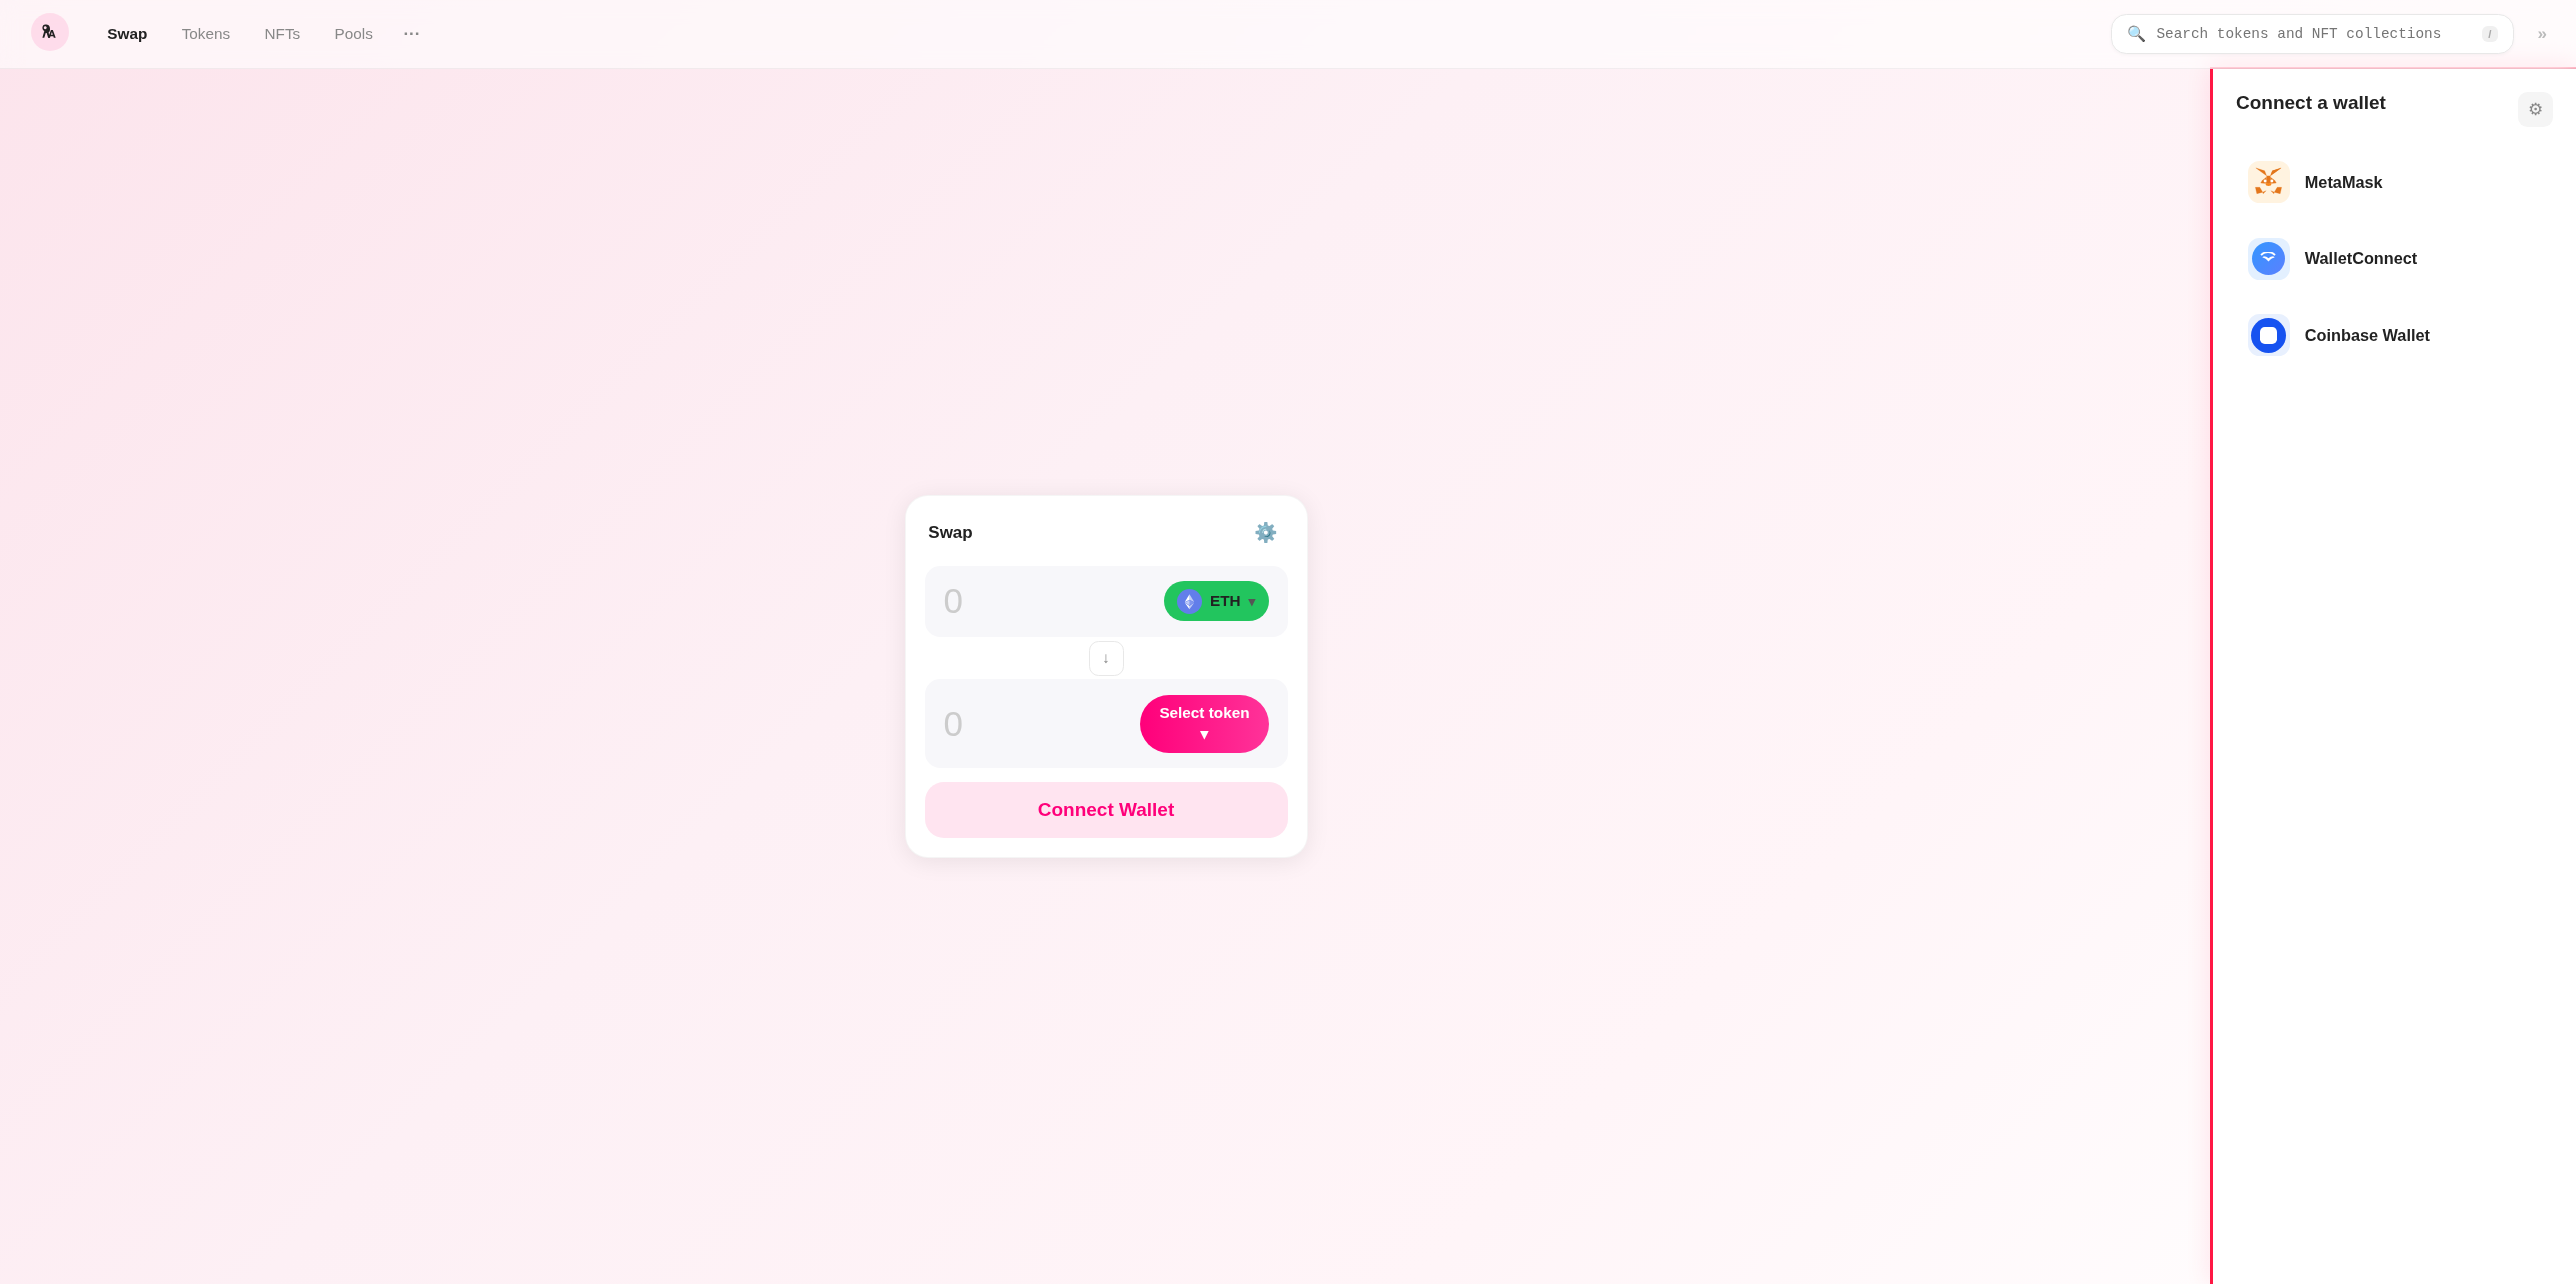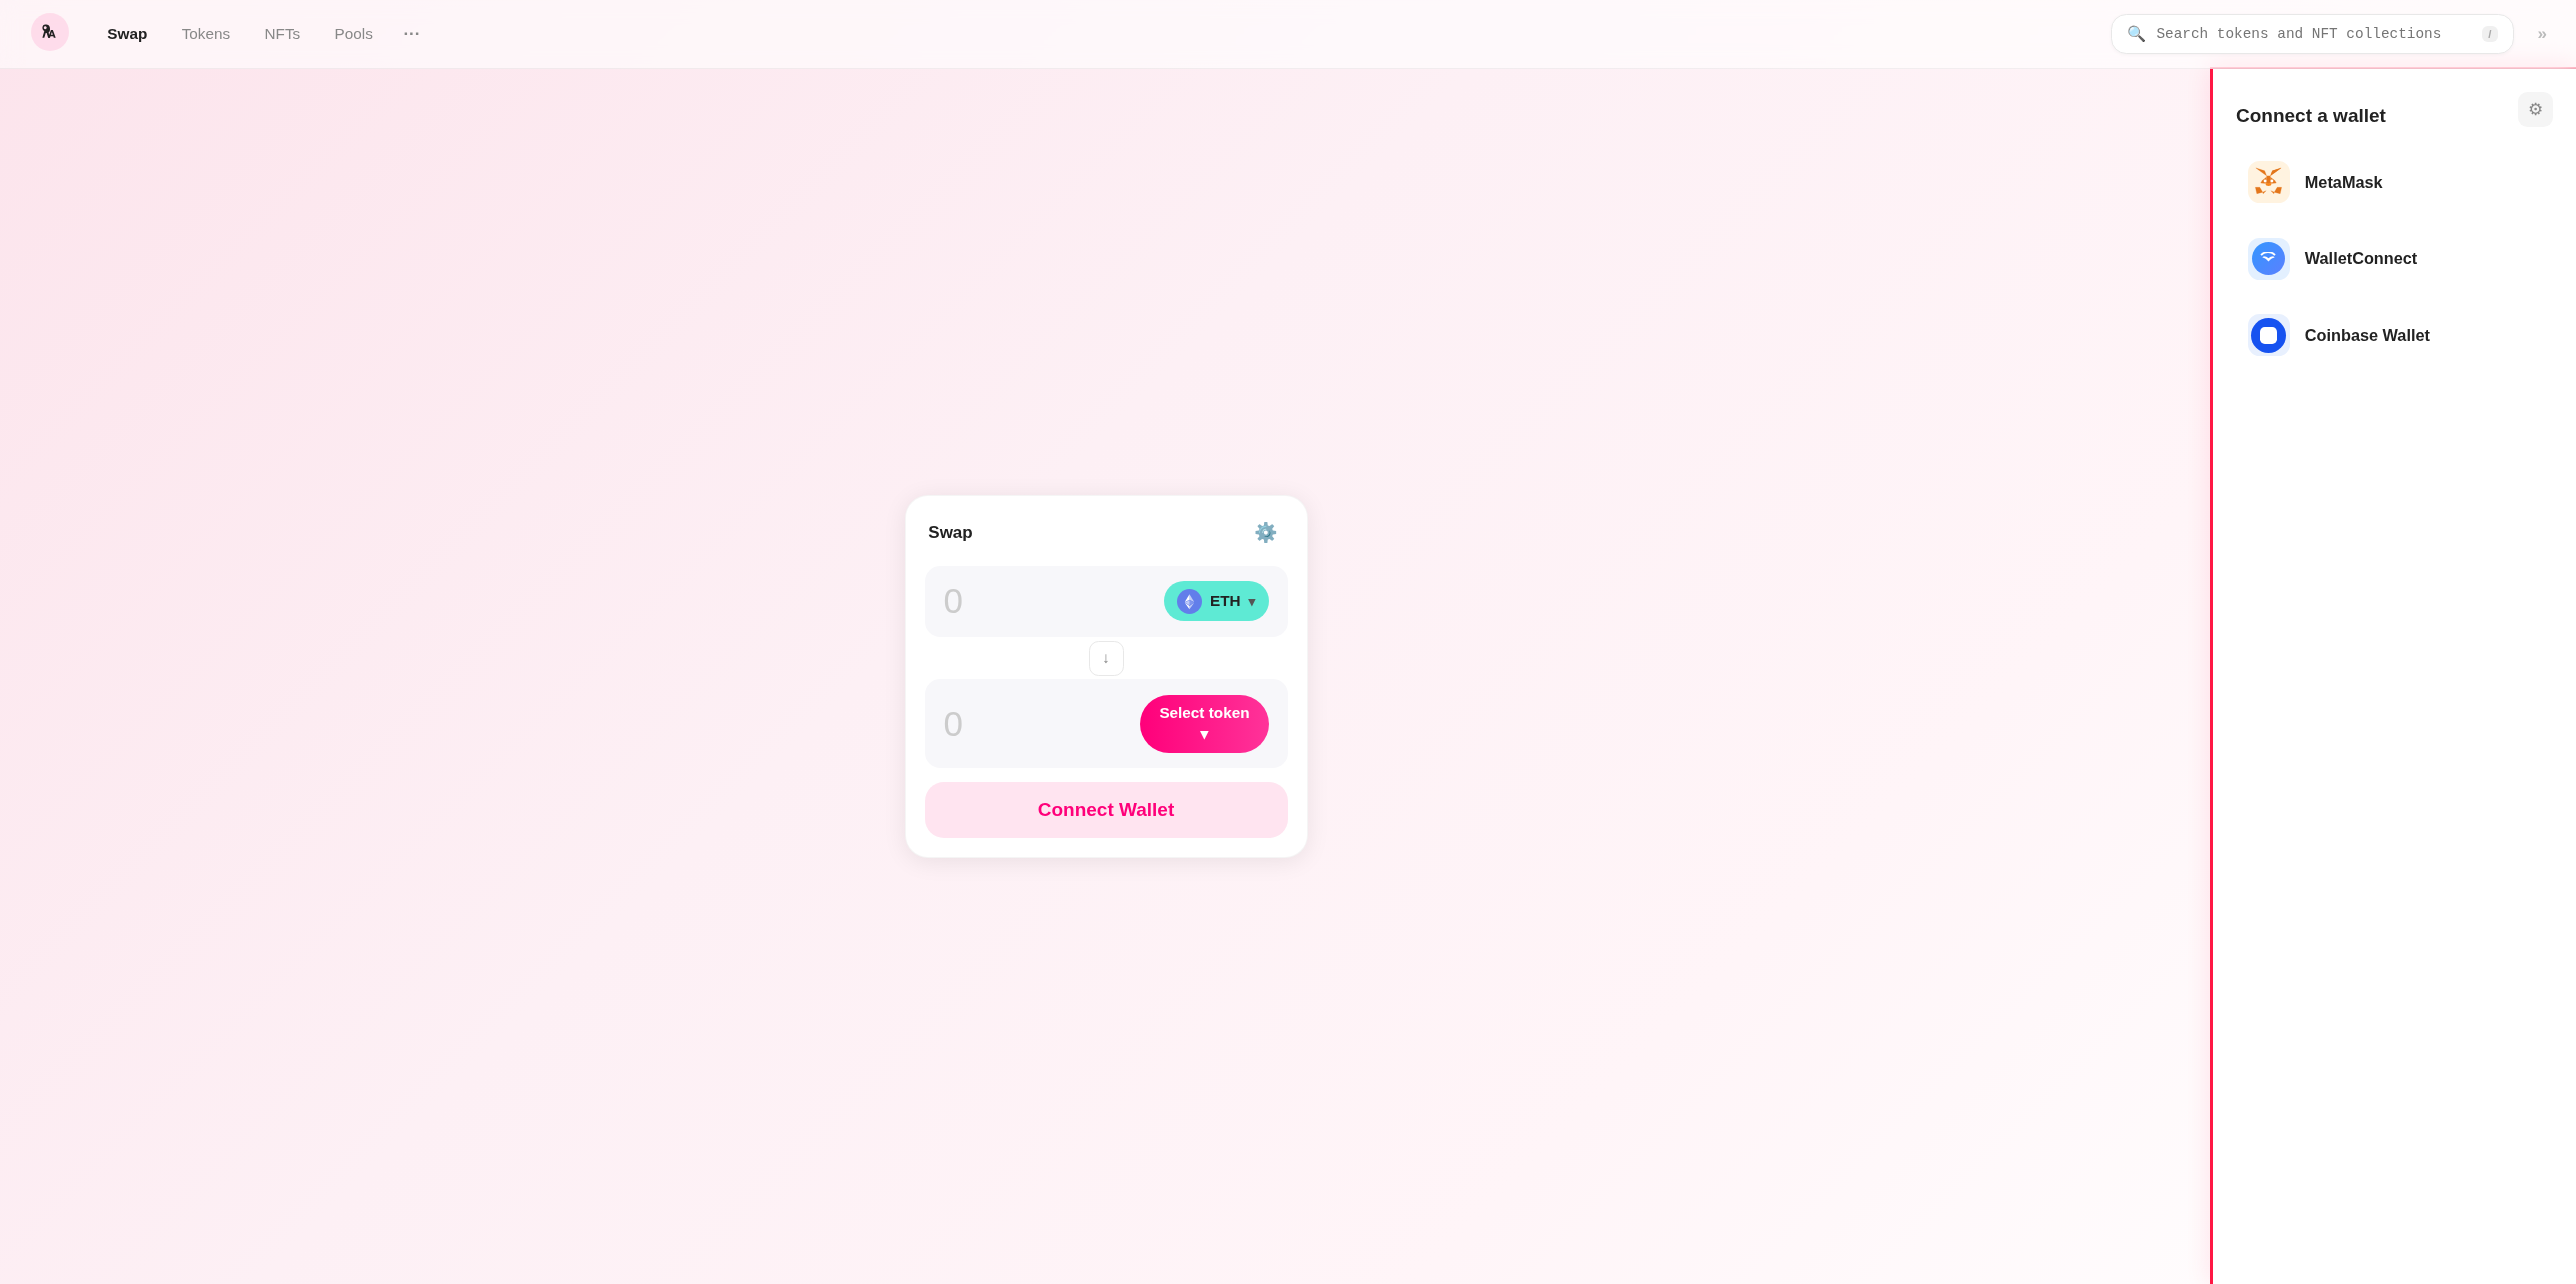--- a/index.html
+++ b/index.html
@@ -171,21 +171,21 @@
       color: #ccc;
       background: none;
       border: none;
       outline: none;
       width: 134px;
     }
     .token-selector {
       display: flex;
       align-items: center;
       gap: 7.7px;
-      background: #5eead4;
+      background: #22c55e;
       border-radius: 96px;
       padding: 7.7px 13.4px;
       cursor: pointer;
       border: none;
       font-size: 15.3px;
       font-weight: 600;
       color: #222;
       justify-content: space-between;
     }
     .chevron-down {
@@ -250,21 +250,21 @@
       box-shadow: -3.8px 0 23px rgba(255,23,68,0.1);
       display: flex;
       flex-direction: column;
       padding: 23px;
       outline: 2.9px solid #ff1744;
       position: relative;
     }
 
     .panel-header {
       display: flex;
-      align-items: flex-end;
+      align-items: flex-start;
       justify-content: space-between;
       margin-bottom: 19px;
     }
     .panel-title {
       font-size: 19px;
       font-weight: 700;
       color: #222;
     }
     .panel-settings-btn {
       width: 35px;

